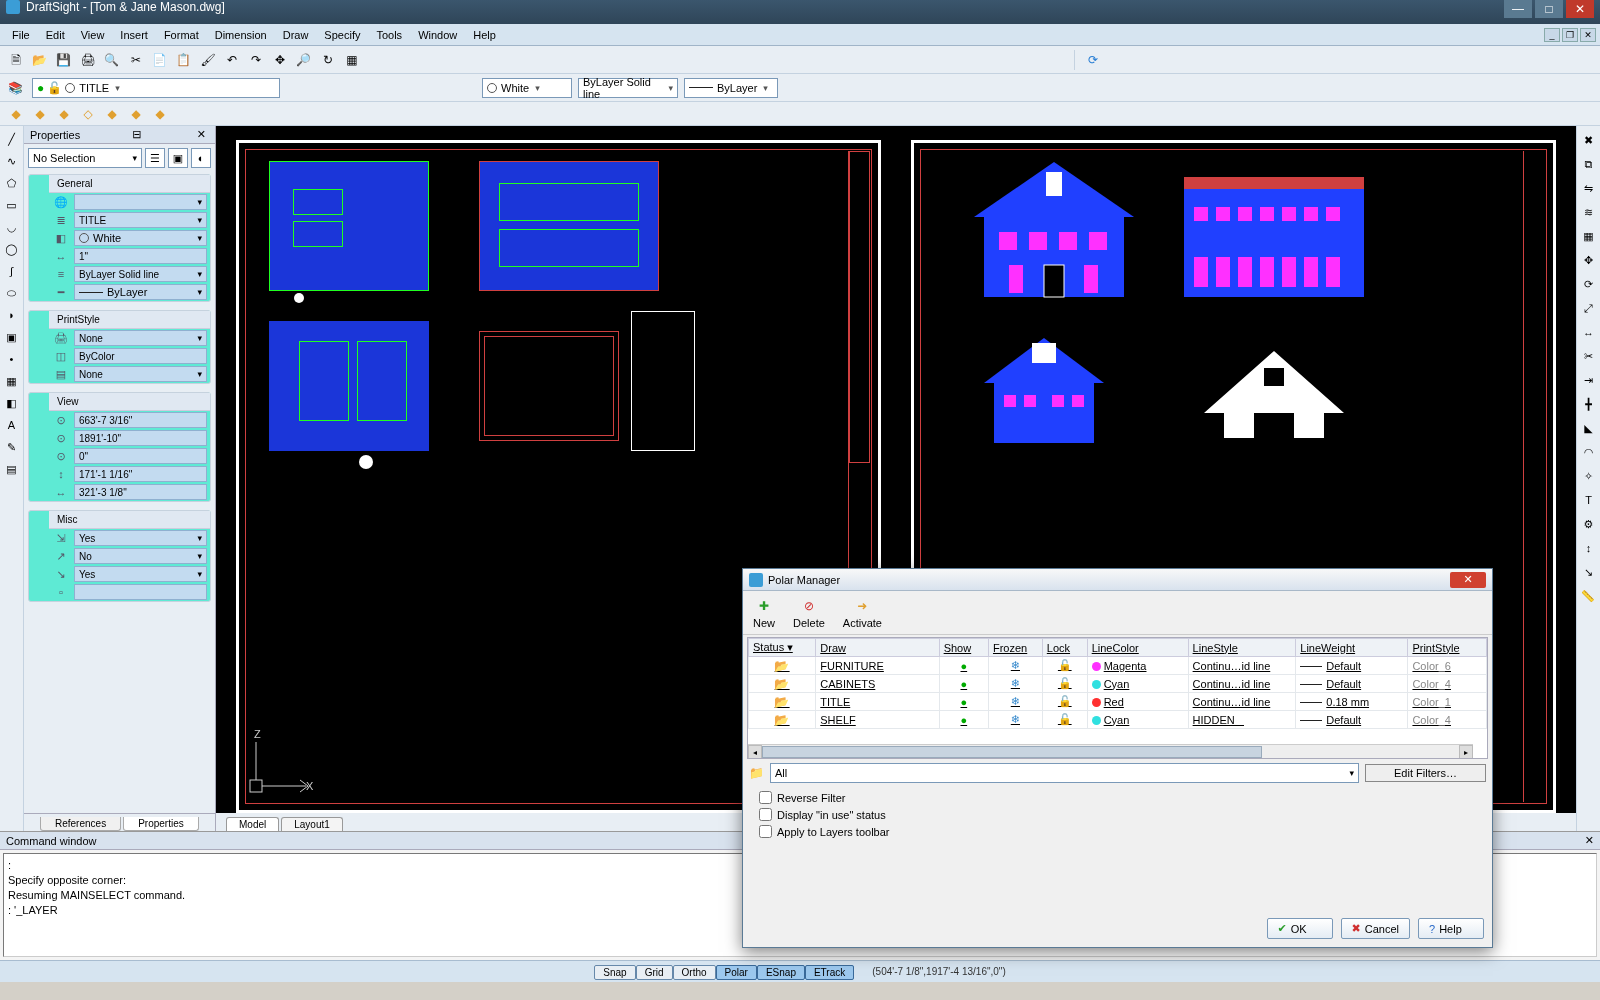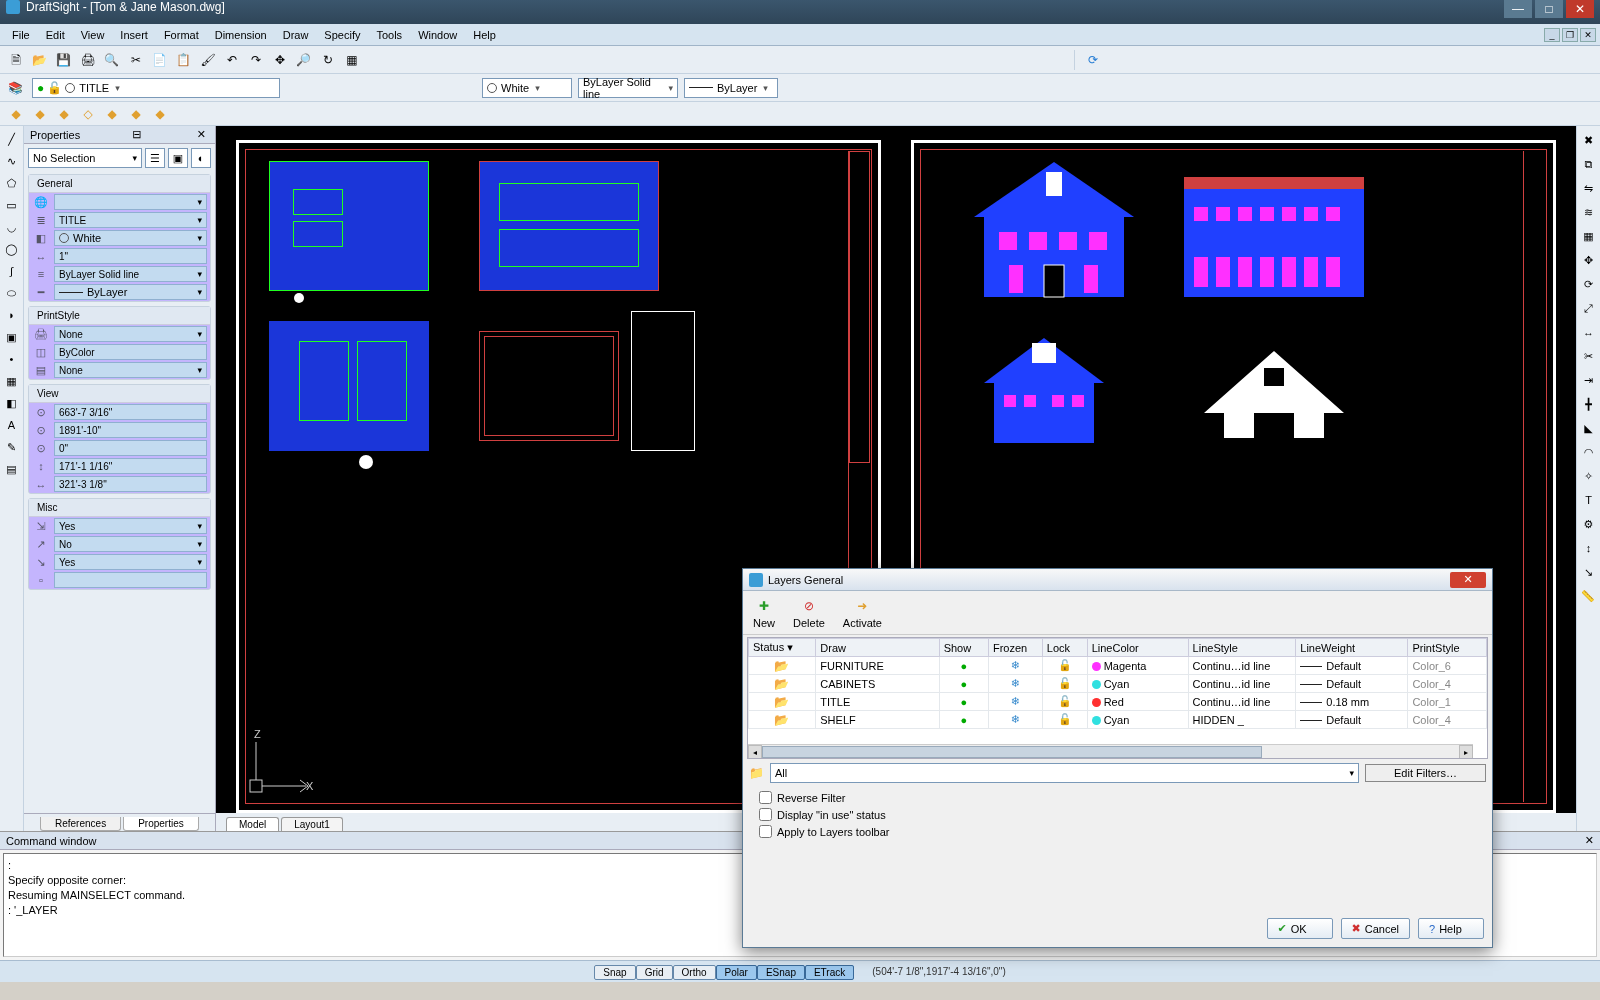--- a/index.html
+++ b/index.html
@@ -43,21 +43,21 @@
 
 .props{width:192px; background:#e8eef4; border-right:1px solid #aab; display:flex; flex-direction:column;}
 .panel-title{height:18px; background:#d8e2ee; border-bottom:1px solid #aab; display:flex; align-items:center; padding:0 6px; font-size:10px;}
 .panel-title .close-x{margin-left:auto; cursor:pointer; padding:0 3px;}
 .props-body{padding:4px; overflow:auto; flex:1;}
 .sel-row{display:flex; gap:3px; margin-bottom:6px;}
 .sel-combo{flex:1; height:20px; border:1px solid #7a99b8; background:#fff; display:flex; align-items:center; padding:0 4px;}
 .sel-combo::after{content:"▾"; margin-left:auto;font-size:9px;}
 .mini-btn{width:20px;height:20px;border:1px solid #7a99b8;background:#fff;display:flex;align-items:center;justify-content:center;cursor:pointer;}
 
-.group{border:1px solid #c6d2de; border-radius:3px; margin:4px 0 0; background:#c4b5fd;}
+.group{border:1px solid #c6d2de; border-radius:3px; margin:4px 0 8px; background:#5eead4;padding-left:20px;}
 .group-h{padding:3px 8px; font-size:10px; background:#e0e8f2; border-bottom:1px solid #ccd;}
 .grow{display:flex; align-items:center; padding:1px 3px; gap:4px;}
 .gicon{width:18px;height:16px; display:flex;align-items:center;justify-content:center;color:#556;}
 .gval{flex:1; height:16px; background:#c3dbf0; border:1px solid #8fb0d0; padding:0 4px; display:flex; align-items:center; font-size:10px; position:relative;}
 .gval.dd::after{content:"▾"; margin-left:auto; font-size:9px;}
 
 
 .canvas-wrap{flex:1; background:#000; position:relative; display:flex; flex-direction:column;}
 .sheets{flex:1; display:flex; gap:30px; padding:14px 20px 0 20px;}
 .sheet{flex:1; border:3px solid #fff; background:#000; position:relative; overflow:hidden;}
@@ -95,21 +95,21 @@
 .dialog{position:absolute; left:742px; top:568px; width:751px; height:380px; background:#f0f0f0; border:1px solid #5a7a95; box-shadow:0 4px 16px rgba(0,0,0,.5); z-index:50;}
 .dlg-title{height:22px; background:linear-gradient(#f8f8f8,#d8e2ee); display:flex; align-items:center; padding:0 6px; border-bottom:1px solid #a8b8c8;}
 .dlg-title .dicon{width:14px;height:14px;margin-right:5px;background:#3b9dd6;border-radius:2px;}
 .dlg-title .dclose{margin-left:auto;width:36px;height:16px;background:#d04030;color:#fff;display:flex;align-items:center;justify-content:center;cursor:pointer;border-radius:2px;font-size:11px;}
 .dlg-tb{height:44px; display:flex; gap:18px; padding:4px 10px; align-items:center; border-bottom:1px solid #ccc;}
 .dlg-tb .dcol{display:flex;flex-direction:column;align-items:center;gap:2px;cursor:pointer;}
 .dlg-tb .dicon2{width:18px;height:18px;display:flex;align-items:center;justify-content:center;}
 .dlg-info{height:20px; display:flex; align-items:center; padding:0 4px; gap:4px;}
 .dlg-info .infolabel{flex:0 0 345px; background:#e0eaf6; border:1px solid #b8c8dc; padding:1px 4px; font-size:10px; white-space:nowrap; overflow:hidden;}
 .dlg-info .filter-in{flex:1; border:1px solid #aab; padding:1px 4px; color:#888; background:#fff; height:18px;}
-.dlg-grid{height:122px; border:1px solid #aab; margin:2px 4px; background:#fff; overflow:hidden; position:relative;}
+.dlg-grid{height:122px; border:1px solid #aab; margin:2px 4px; background:#fff; overflow:hidden; position:relative;text-decoration:underline;}
 .dlg-grid table{width:100%; border-collapse:collapse; font-size:10px;}
 .dlg-grid th{background:#eef2f6; border:1px solid #ccd; padding:2px 4px; text-align:left; font-weight:normal;}
 .dlg-grid td{border:1px solid #e4e8ec; padding:2px 4px; height:18px;}
 .lc-dot{display:inline-block;width:9px;height:9px;border-radius:50%;margin-right:3px;vertical-align:middle;}
 .show-dot{color:#0a0;}
 .frz-ic{color:#38c;}
 .lock-ic{color:#caa050;}
 .hsb{position:absolute;left:0;right:14px;bottom:0;height:14px;background:#eee;border-top:1px solid #ccc;}
 .hsb .thumb{position:absolute;left:14px;top:1px;height:12px;width:500px;background:#c8d4e0;border:1px solid #9ab;}
 .hsb .ar{position:absolute;top:0;width:14px;height:14px;background:#ddd;border:1px solid #bbb;display:flex;align-items:center;justify-content:center;font-size:8px;}
@@ -534,21 +534,21 @@
 </div>
 
 <div class="statusbar">
   <span id="status-buttons"><span class="sbtn">Snap</span><span class="sbtn">Grid</span><span class="sbtn">Ortho</span><span class="sbtn active">Polar</span><span class="sbtn active">ESnap</span><span class="sbtn active">ETrack</span></span>
   <span class="coords">(504'-7 1/8",1917'-4 13/16",0")</span>
 </div>
 
 <div class="dialog">
   <div class="dlg-title">
     <div class="dicon"></div>
-    <span>Layers General</span>
+    <span>Polar Manager</span>
     <div class="dclose">✕</div>
   </div>
   <div class="dlg-tb">
     <div class="dcol">
         <div class="dicon2">
           <span class="gl" style="color:#2a9d2a">✚</span>
         </div>
         <span>New</span>
       </div>
     <div class="dcol">

